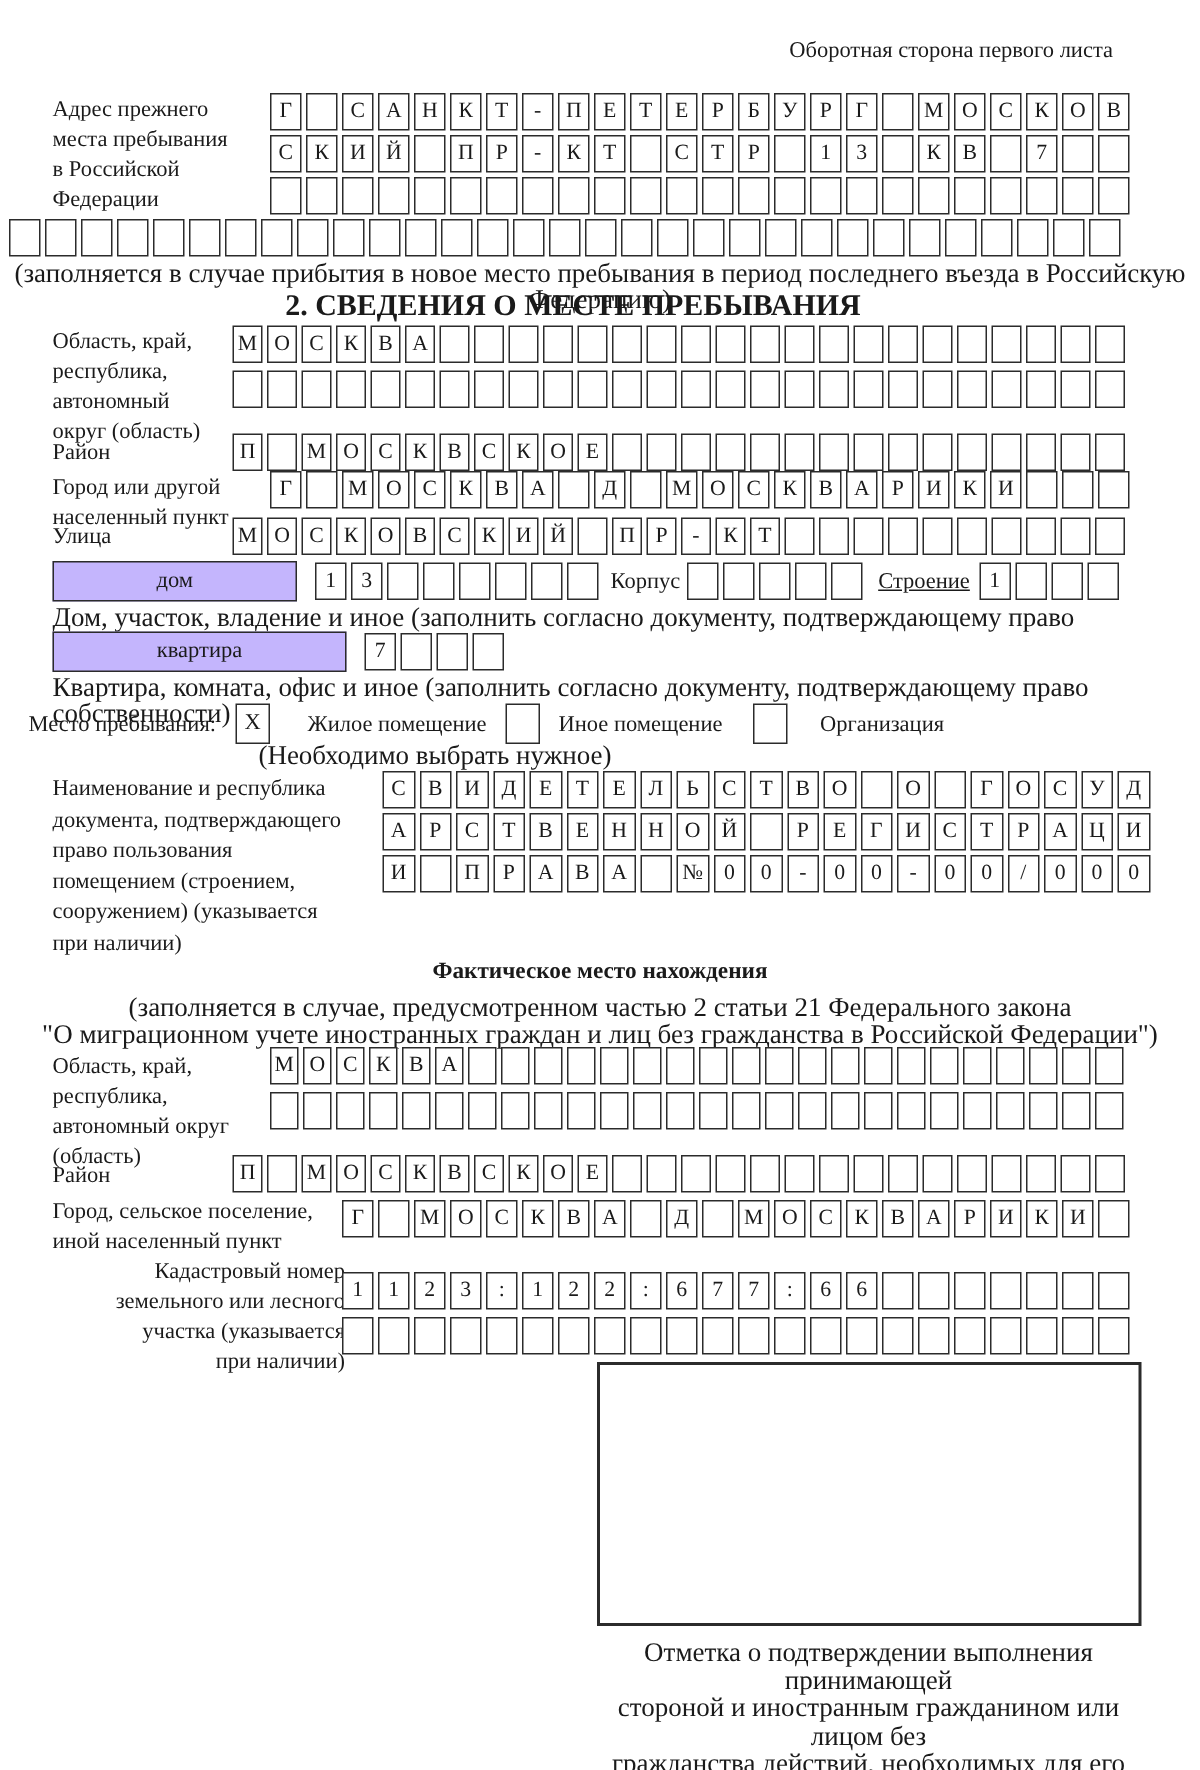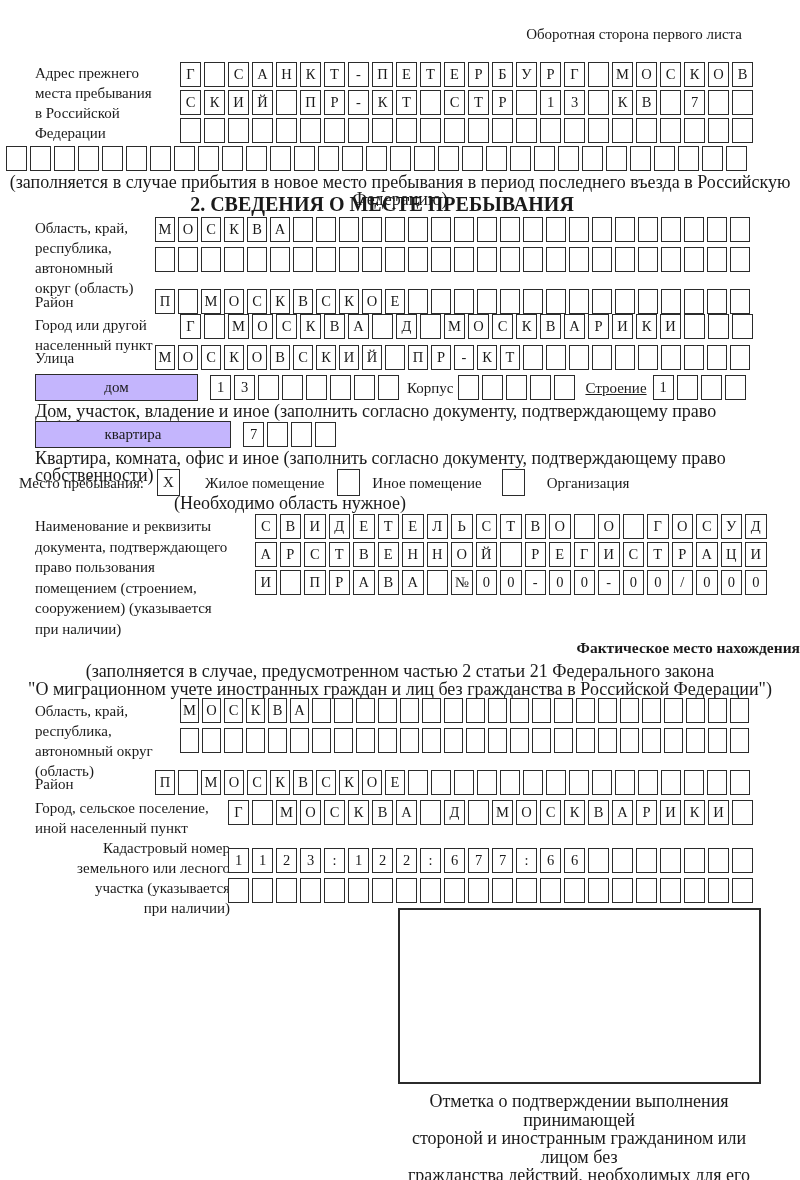--- a/index.html
+++ b/index.html
@@ -353,23 +353,23 @@
 
   <div class="row-flex" style="left:19px;top:469px;">
     <div class="lbl">Место пребывания:</div>
     <div class="chk" style="margin-left:13px;">X</div>
     <div class="lbl" style="margin-left:25px;">Жилое помещение</div>
     <div class="chk" style="margin-left:13px;"></div>
     <div class="lbl" style="margin-left:12px;">Иное помещение</div>
     <div class="chk" style="margin-left:20px;"></div>
     <div class="lbl" style="margin-left:22px;">Организация</div>
   </div>
-  <div class="abs cap center" style="left:120px;top:495px;width:340px;">(Необходимо область нужное)</div>
-
-  <div class="abs lbl" style="left:35px;top:516px;width:220px;line-height:20.5px;">Наименование и реквизиты
+  <div class="abs cap center" style="left:120px;top:495px;width:340px;">(Необходимо выбрать нужное)</div>
+
+  <div class="abs lbl" style="left:35px;top:516px;width:220px;line-height:20.5px;">Наименование и республика
 документа, подтверждающего
 право пользования
 помещением (строением,
 сооружением) (указывается
 при наличии)</div>
   <div class="cellrow" style="left:255px;top:514px;--cw:21.5px;">
       <span class="cell">С</span>
       <span class="cell">В</span>
       <span class="cell">И</span>
       <span class="cell">Д</span>
@@ -431,21 +431,21 @@
       <span class="cell">0</span>
       <span class="cell">-</span>
       <span class="cell">0</span>
       <span class="cell">0</span>
       <span class="cell">/</span>
       <span class="cell">0</span>
       <span class="cell">0</span>
       <span class="cell">0</span>
     </div>
 
-  <div class="abs bold center" style="left:0;top:639px;width:800px;font-size:15.5px;text-align:right;">Фактическое место нахождения</div>
+  <div class="abs bold center" style="left:0;top:639px;width:800px;font-size:15.5px;">Фактическое место нахождения</div>
   <div class="abs cap center" style="left:0;top:663px;width:800px;">(заполняется в случае, предусмотренном частью 2 статьи 21 Федерального закона</div>
   <div class="abs cap center" style="left:0;top:681px;width:800px;">"О миграционном учете иностранных граждан и лиц без гражданства в Российской Федерации")</div>
 
   <div class="abs lbl" style="left:35px;top:701px;width:150px;">Область, край,
 республика,
 автономный округ
 (область)</div>
   <div class="cellrow" style="left:180px;top:698px;--cw:19px;">
       <span class="cell">М</span>
       <span class="cell">О</span>

